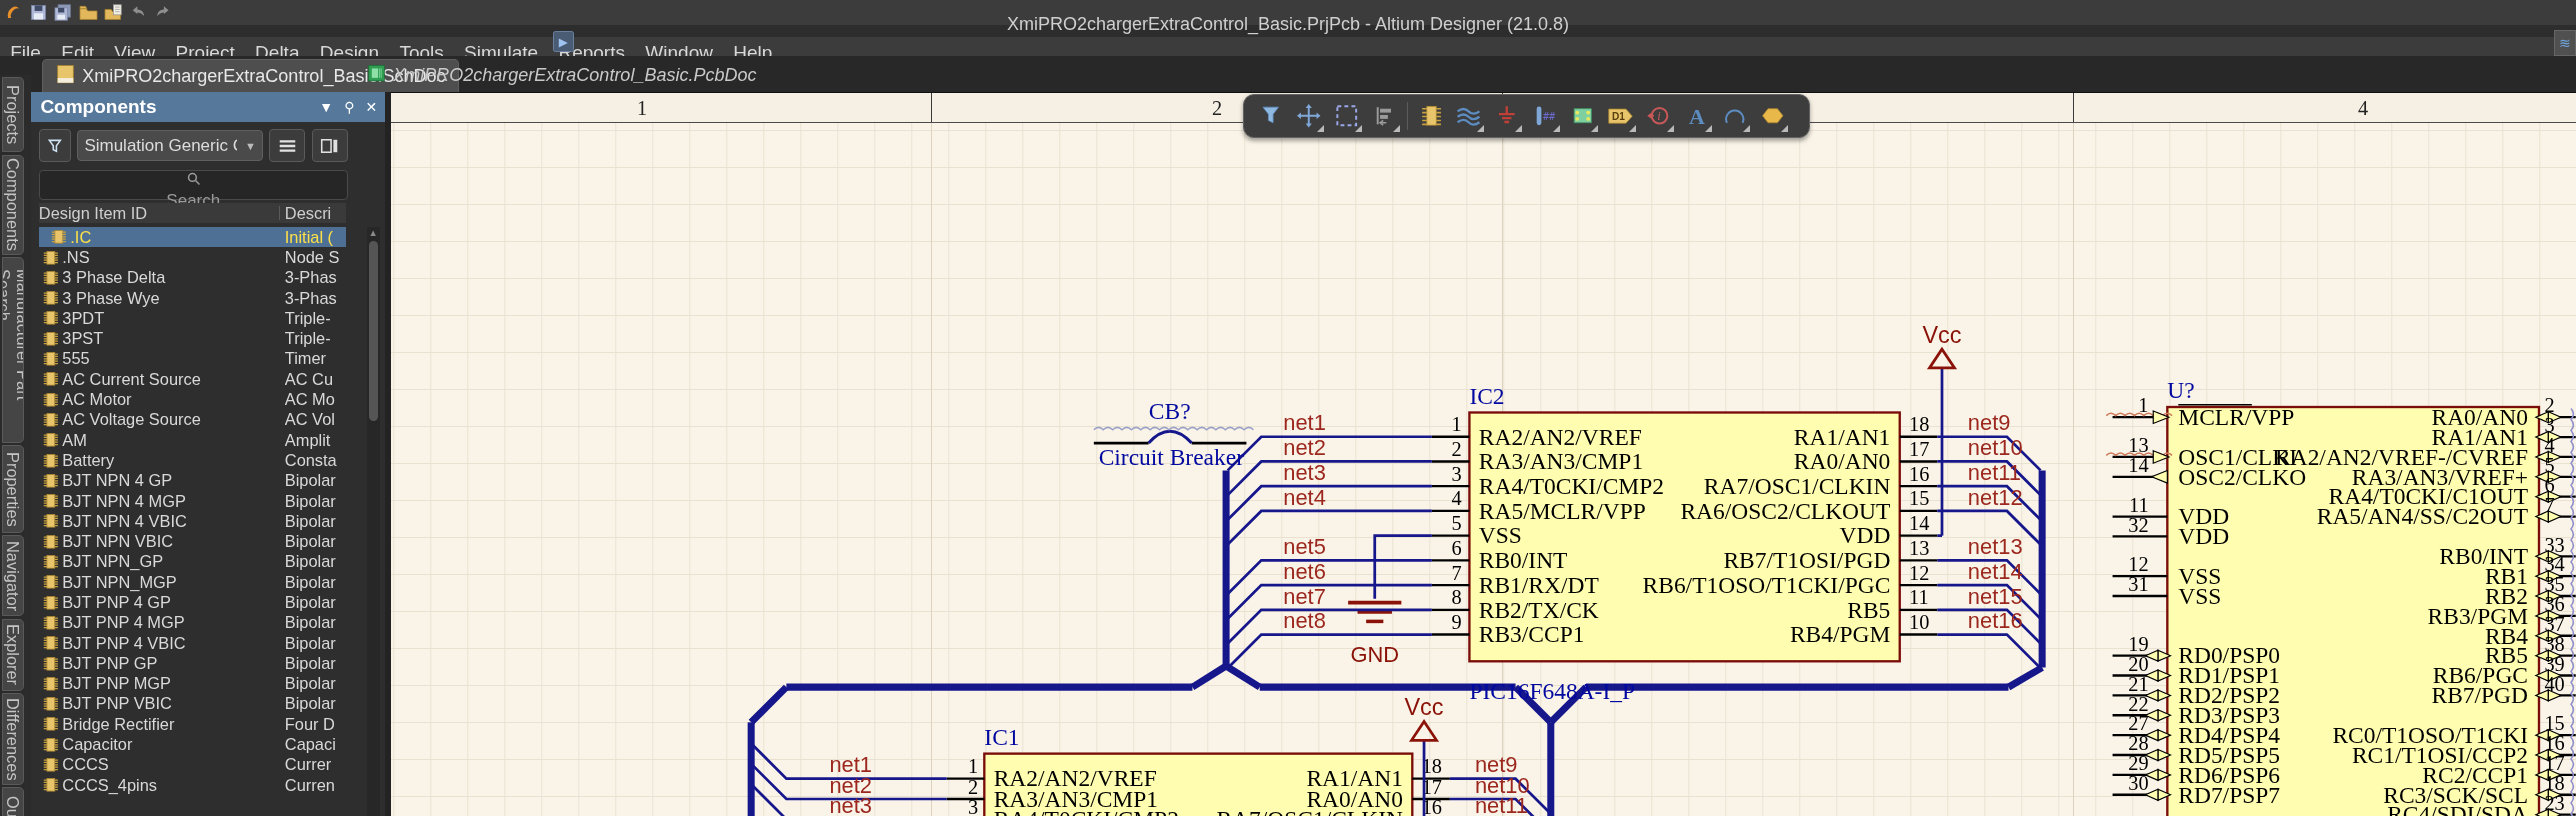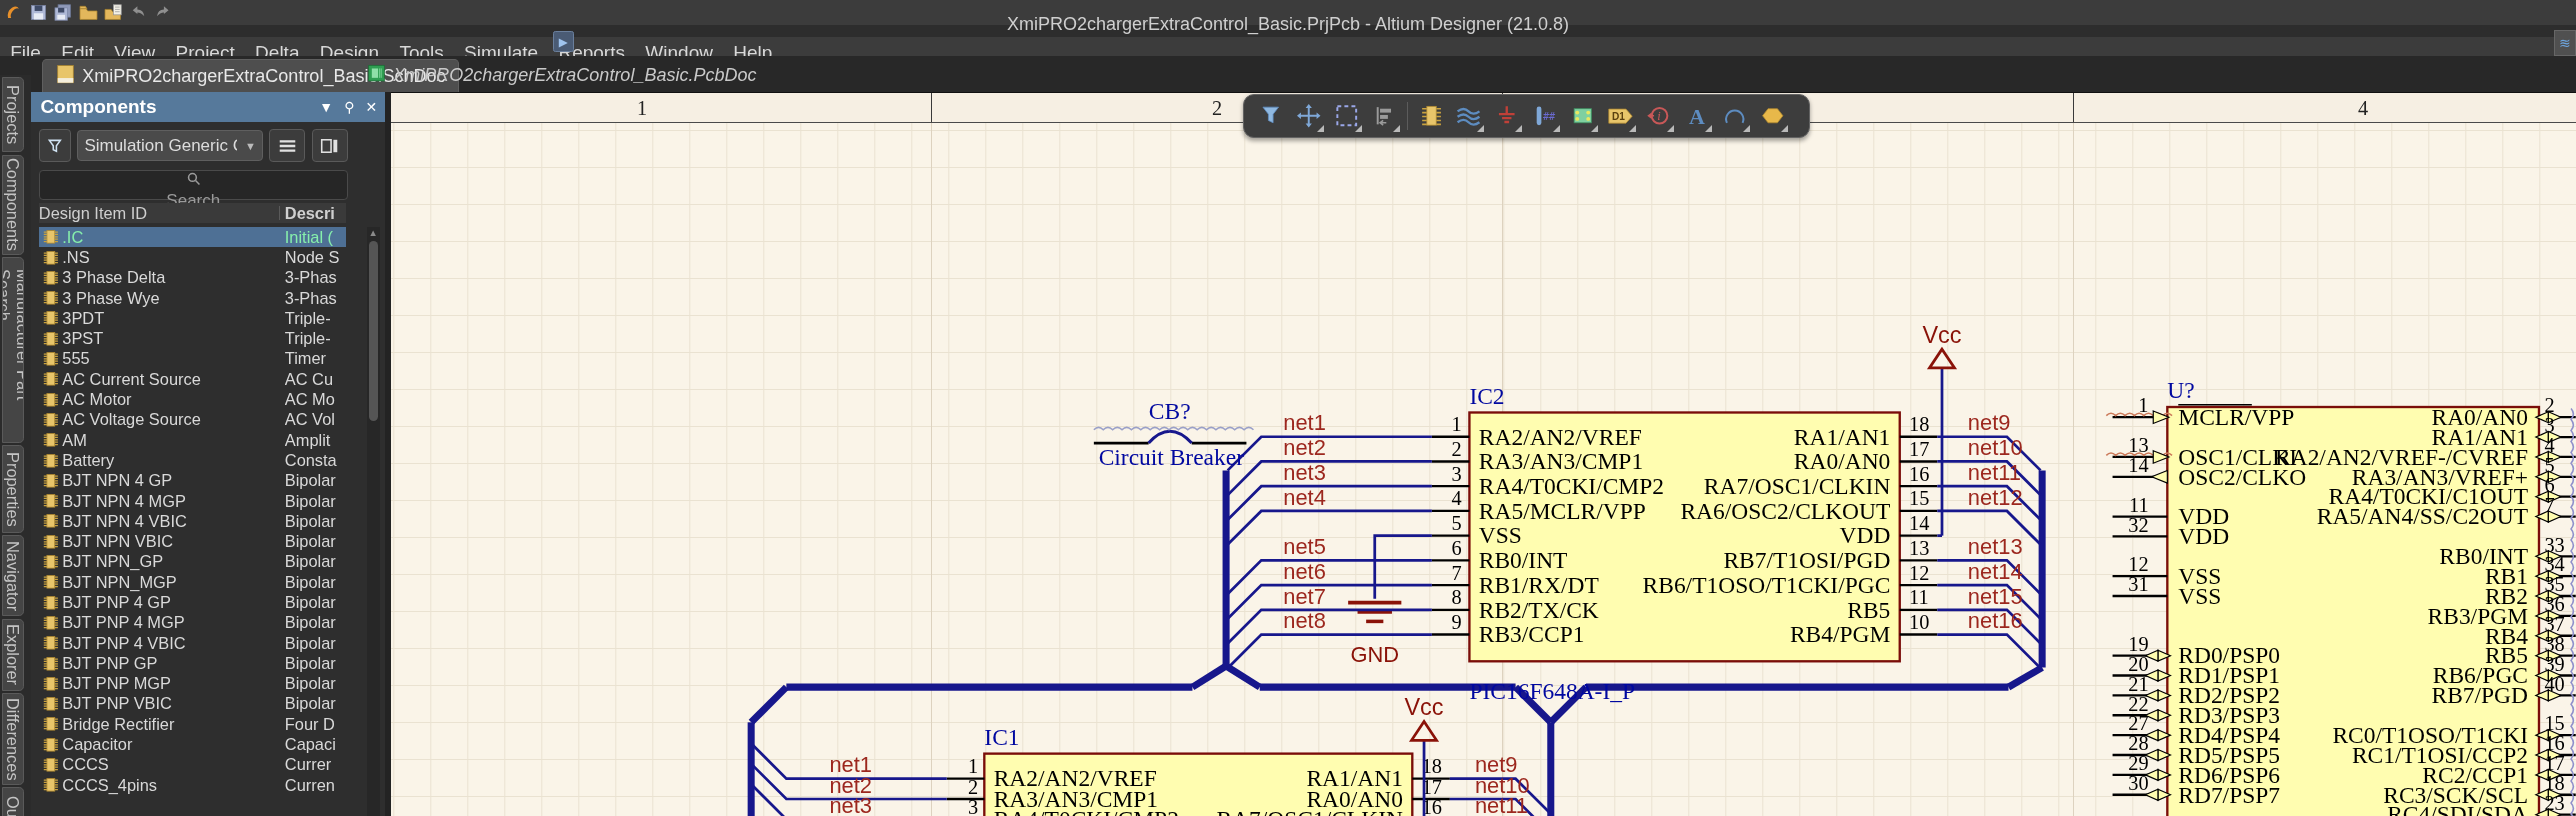--- a/index.html
+++ b/index.html
@@ -41,24 +41,24 @@
   .dd-arrow{margin-left:auto;color:#bbb;font-size:11px;}
   #list-view-btn{width:34px;}
   #col-view-btn{width:34px;}
   #search-box{position:absolute;left:7.8px;top:78px;width:307px;height:28px;background:#262626;border:0.8px solid #4a4a4a;
        border-radius:3.9px;display:flex;align-items:center;color:#9a9a9a;font-size:17px;flex-direction:column;}
   #search-box .sicon{margin:0 7.8px 0 9.4px;}
   #col-headers{position:absolute;left:7.8px;top:111px;width:307px;height:20.3px;background:#3a3a3a;
        display:flex;align-items:center;color:#cfcfcf;font-size:16.4px;}
   #col-headers .c1{}
   #col-headers .cdiv{margin-left:auto;width:0.8px;height:14px;background:#5a5a5a;}
-  #col-headers .c2{width:61px;margin-left:5px;font-weight:bold;}
+  #col-headers .c2{width:61px;margin-left:5px;}
   #comp-list{position:absolute;left:7.8px;top:135px;width:307px;height:590px;overflow:hidden;}
   .comp-row{height:20.3px;display:flex;align-items:center;color:#d9d9d9;font-size:16.4px;}
-  .comp-row.selected{background:#4e7095;color:#86efac;}
+  .comp-row.selected{background:#4e7095;color:#fde047;padding-left:8px;}
   .comp-row .cicon{width:23.5px;display:flex;justify-content:center;}
   .comp-row .cname{flex:1;white-space:nowrap;overflow:hidden;}
   .comp-row .cdesc{width:61px;white-space:nowrap;overflow:hidden;}
   #vscroll{position:absolute;left:336px;top:135px;width:12.5px;height:590px;background:#272727;}
   #vscroll .arrow{color:#8a8a8a;font-size:9.4px;text-align:center;height:12.5px;}
   #vscroll .thumb{position:absolute;left:1.6px;top:14px;width:9.4px;height:180px;background:#555;border-radius:4.7px;}
   #splitter{position:absolute;left:385px;top:92px;width:6.3px;height:725px;background:#232323;}
   
   #ruler{position:absolute;left:391px;top:92px;width:2185px;height:30.5px;background:#f6efe3;
        border-top:1.6px solid #111;border-bottom:0.8px solid #4a4a4a;box-sizing:border-box;}

